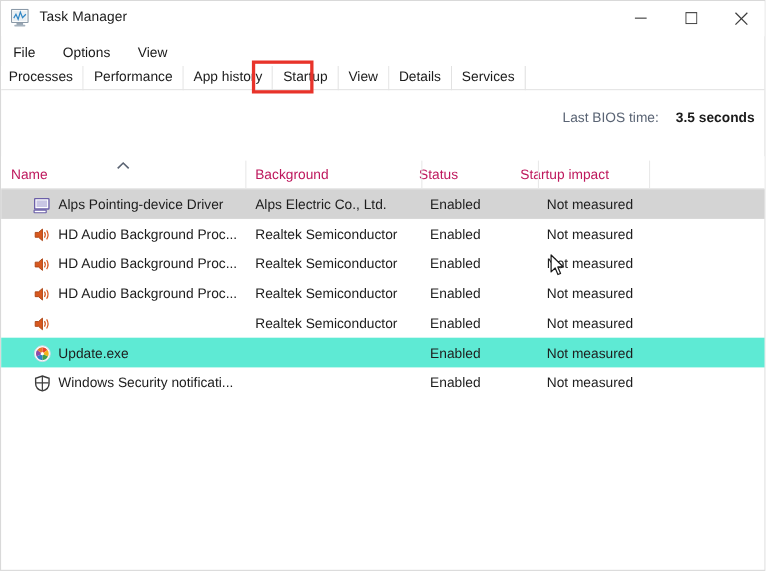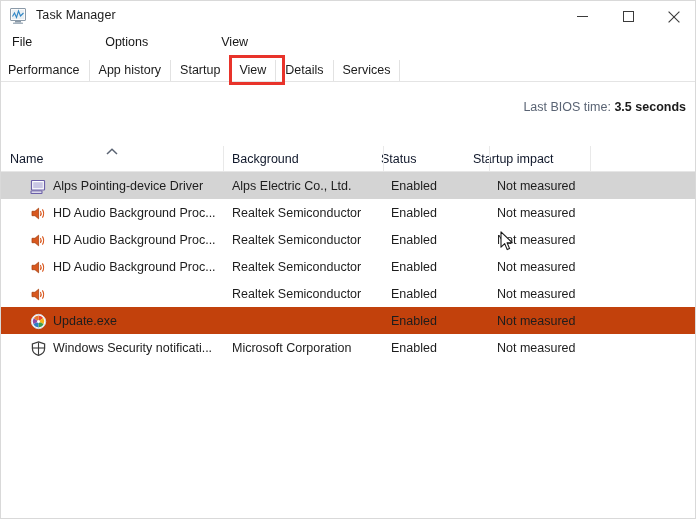--- a/index.html
+++ b/index.html
@@ -64,24 +64,23 @@
   }
   .wbtn svg { display: block; }
 
   
   .menubar {
     position: absolute;
     left: 0; top: 33px;
     width: 696px;
     height: 22px;
     display: flex;
-    align-items: flex-start;
+    align-items: flex-end;
     padding-left: 9px;
     box-sizing: border-box;
-    gap: 48px;
   }
   .menuitem {
     font-size: 12.5px;
     color: #171717;
     margin-right: 21px;
     padding: 1px 2px;
     cursor: default;
   }
 
   
@@ -125,41 +124,41 @@
 
   
   .biosline {
     position: absolute;
     right: 9px;
     top: 99px;
     font-size: 12.5px;
     white-space: nowrap;
   }
   .bios-label { color: #5a6474; }
-  .bios-value { color: #1b1b1b; font-weight: bold; margin-left: 0; }
+  .bios-value { color: #1b1b1b; font-weight: bold; margin-left: 12px; }
 
   
   .table {
     position: absolute;
     left: 0;
     top: 141px;
     width: 696px;
     height: 377px;
   }
   .thead {
     position: relative;
     height: 29px;
     background: #ffffff;
     border-bottom: 1px solid #e6e6e6;
   }
   .th {
     position: absolute;
     bottom: 5px;
     font-size: 12.5px;
-    color: #0f172a;
+    color: #be185d;
     white-space: nowrap;
     cursor: default;
   }
   .thdiv {
     position: absolute;
     top: 4px;
     width: 1px;
     height: 25px;
     background: #e9e9e9;
   }
@@ -171,21 +170,21 @@
     height: 9px;
     cursor: default;
   }
   .rows { position: relative; }
   .row {
     position: relative;
     height: 27px;
     cursor: default;
   }
   .row.selected { background: #d4d4d4; }
-  .row.hovered  { background: #c2410c; }
+  .row.hovered  { background: #5eead4; }
   .cell {
     position: absolute;
     top: 0;
     height: 29px;
     line-height: 29px;
     font-size: 12.5px;
     color: #1d1d1d;
     white-space: nowrap;
     overflow: hidden;
   }
@@ -248,20 +247,21 @@
     </div>
   </div>
 
   <div class="menubar">
     <span class="menuitem">File</span>
     <span class="menuitem">Options</span>
     <span class="menuitem">View</span>
   </div>
 
   <div class="tabstrip">
+    <div class="tab">Processes</div>
     <div class="tab">Performance</div>
     <div class="tab">App history</div>
     <div class="tab active">Startup</div>
     <div class="tab">View</div>
     <div class="tab">Details</div>
     <div class="tab">Services</div>
   </div>
   <div class="tabstrip-underline"></div>
   <div class="tab-highlight"></div>
 
@@ -380,21 +380,20 @@
 
       <div class="row">
         <span class="rowicon">
           <svg width="17" height="17" viewBox="0 0 17 17">
             <path d="M8.5 1.8 L14.6 3.9 V8.6 C14.6 12.1 11.8 14.5 8.5 15.4 C5.2 14.5 2.4 12.1 2.4 8.6 V3.9 Z" fill="#ffffff" stroke="#3c3c3c" stroke-width="1.25"></path>
             <line x1="8.5" y1="2.6" x2="8.5" y2="14.8" stroke="#3c3c3c" stroke-width="1.1"></line>
             <line x1="2.8" y1="8.0" x2="14.2" y2="8.0" stroke="#3c3c3c" stroke-width="1.1"></line>
           </svg>
         </span>
         <span class="cell c-name">Windows Security notificati...</span>
-        <span class="cell c-pub">Microsoft Corporation</span>
         <span class="cell c-status">Enabled</span>
         <span class="cell c-impact">Not measured</span>
       </div>
 
     </div>
   </div>
 
   <span class="cursor">
     <svg width="14" height="21" viewBox="0 0 14 21">
       <path d="M1 0.8 L1 16.2 L4.7 12.6 L7.2 18.6 L9.6 17.6 L7.1 11.7 L12.2 11.7 Z" fill="#ffffff" stroke="#1a1a1a" stroke-width="1.1" stroke-linejoin="round"></path>

